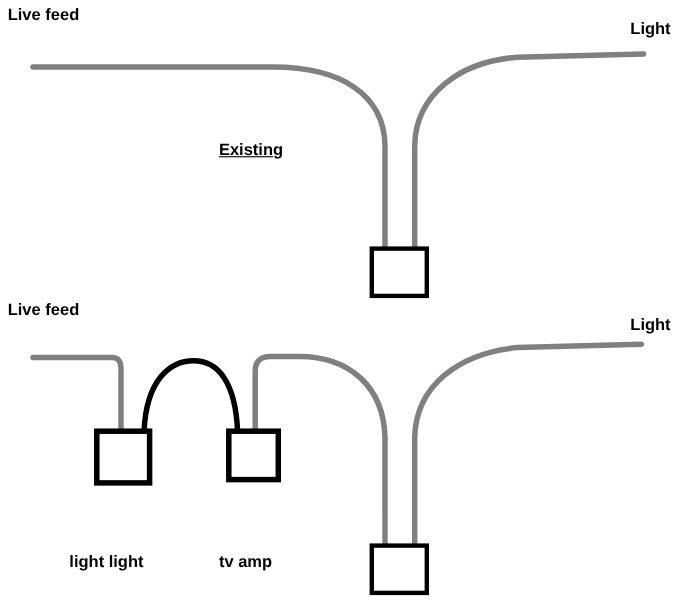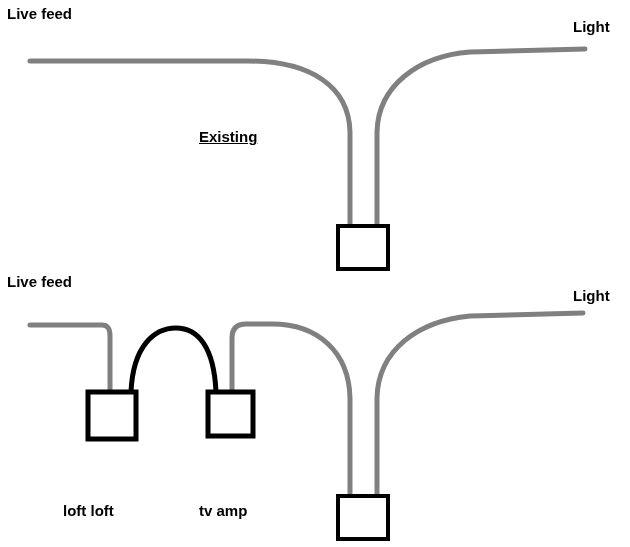--- a/index.html
+++ b/index.html
@@ -79,21 +79,21 @@
 
   <div class="diagram-label label-light-top">Light</div>
 
   <div class="diagram-label label-existing">Existing</div>
 
   <div class="diagram-label label-live-feed-bot">Live feed</div>
 
   <div class="diagram-label label-light-bot">Light</div>
 
   <div class="diagram-label label-loft-switch">
-    <div>loft loft</div>
+    <div>light light</div>
     
   </div>
 
   <div class="diagram-label label-tvamp-fcu">
     <div>tv amp</div>
     
   </div>
 
 </div>
 

